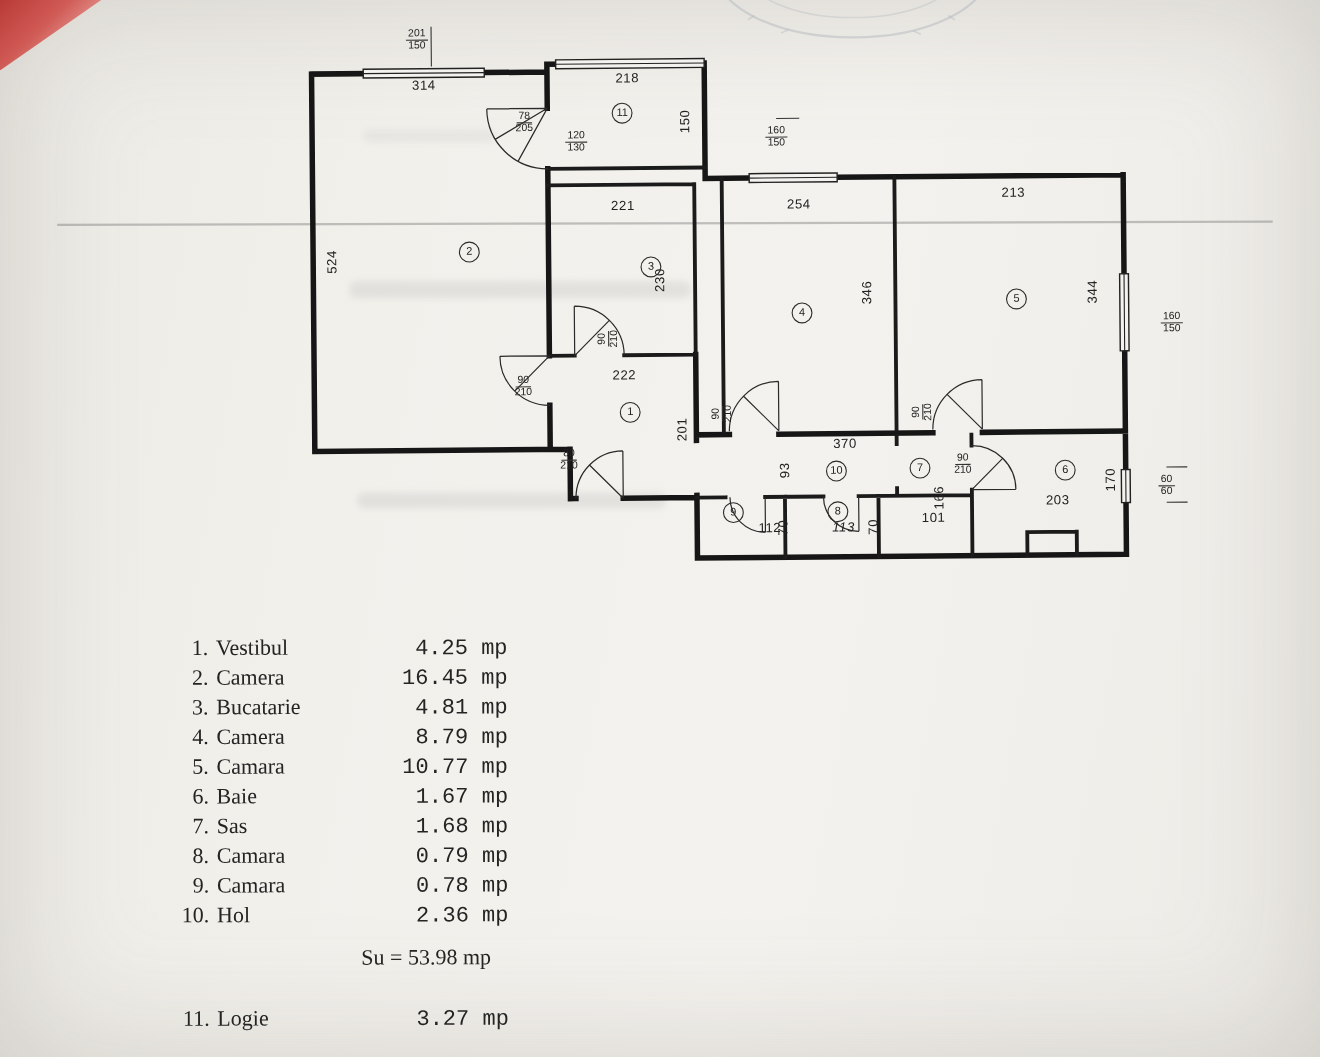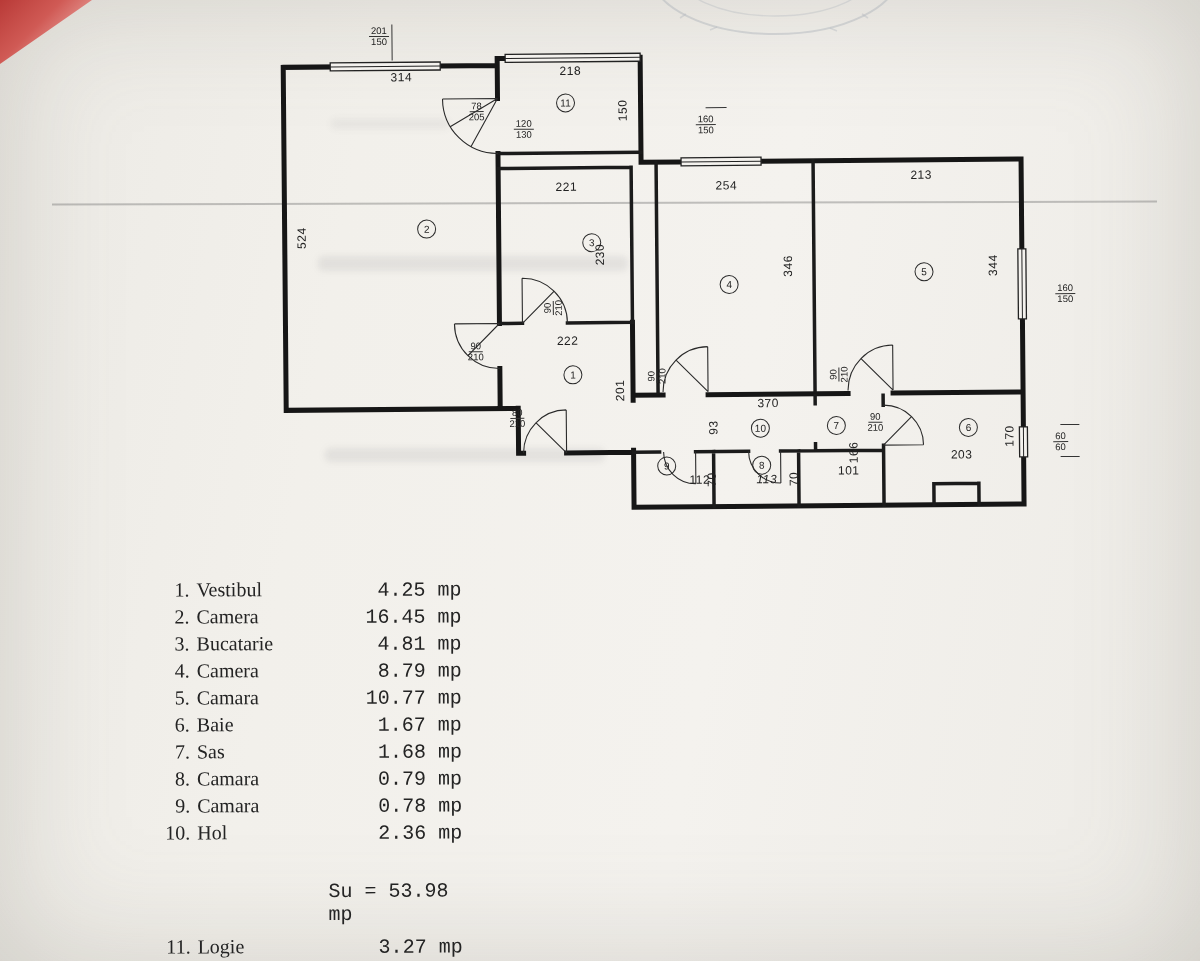--- a/index.html
+++ b/index.html
@@ -43,21 +43,21 @@
   .roomnum{position:absolute;transform:translate(-50%,-50%);width:17px;height:17px;
     border:1.3px solid #2a2a2a;border-radius:50%;font-size:10px;line-height:17px;
     text-align:center;color:#1e1e1e;background:transparent;}
   
   .legend{position:absolute;left:156px;top:578px;width:306px;font-size:20px;
     color:#242424;transform:rotate(-.2deg);}
   .legend-row{display:flex;height:27px;align-items:baseline;}
   .l-num{width:34px;text-align:right;flex:none;}
   .l-name{flex:1;padding-left:7px;}
   .l-area{width:120px;text-align:right;flex:none;font-family:Liberation Mono, monospace;}
-  .legend-total{margin-top:32px;margin-left:172px;height:27px;font-family:Liberation Mono, monospace;}
+  .legend-total{margin-top:12px;margin-left:172px;height:27px;}
   .legend-extra{margin-top:28px;}
 </style>
 </head>
 <body>
 
 <div class="vignette"></div>
 <div class="red-corner"></div>
 <div class="scan-line"></div>
 <div class="smudge a"></div>
 <div class="smudge b"></div>
@@ -114,21 +114,21 @@
                M 622 427 L 662 427 M 622 387 A 40 40 0 0 1 662 427 M 622 427 L 650 399
                M 434 432 L 434 464 M 402 432 A 32 32 0 0 0 434 464
                M 519 432 L 519 464 M 487 432 A 32 32 0 0 0 519 464"></path>
     </g>
 
     <g stroke="#333" stroke-width="1" fill="none">
       <path d="M 134 2 V 38 M 447 88 H 468 M 799 408 H 818 M 799 440 H 818"></path>
     </g>
   </svg>
   <div class="plan-labels">
-      <div class="dim" style="left: 127px; top: 55px; margin-left: 16px;">314</div>
+      <div class="dim" style="left: 127px; top: 55px;">314</div>
       <div class="dim" style="left: 312px; top: 50px;">218</div>
       <div class="dim" style="left: 307px; top: 166px; text-align: right;">221</div>
       <div class="dim" style="left: 467px; top: 166px;">254</div>
       <div class="dim" style="left: 662px; top: 157px;">213</div>
       <div class="dim" style="left: 307px; top: 320px;">222</div>
       <div class="dim" style="left: 507px; top: 384px;">370</div>
       <div class="dim" style="left: 700px; top: 437px;">203</div>
       <div class="dim" style="left: 587px; top: 452px;">101</div>
       <div class="dim" style="left: 427px; top: 460px; margin-left: 11px;">112</div>
       <div class="dim" style="left: 505px; top: 460px; font-style: italic;">113</div>

